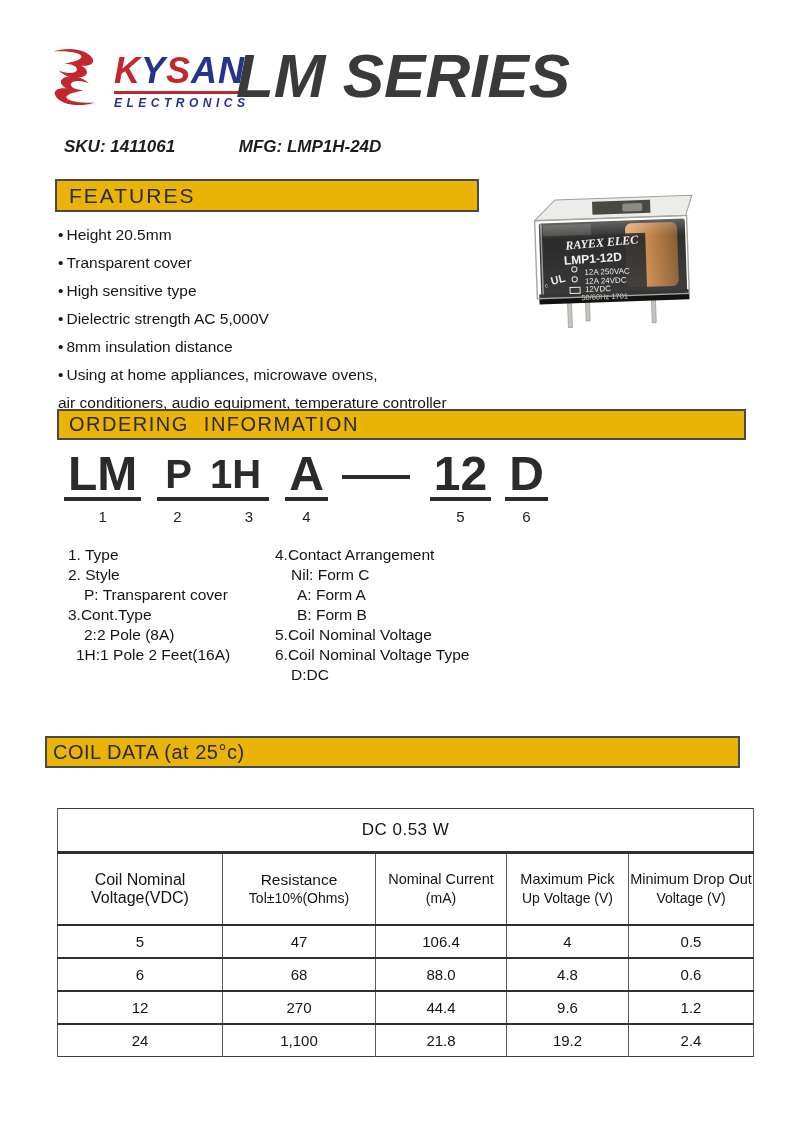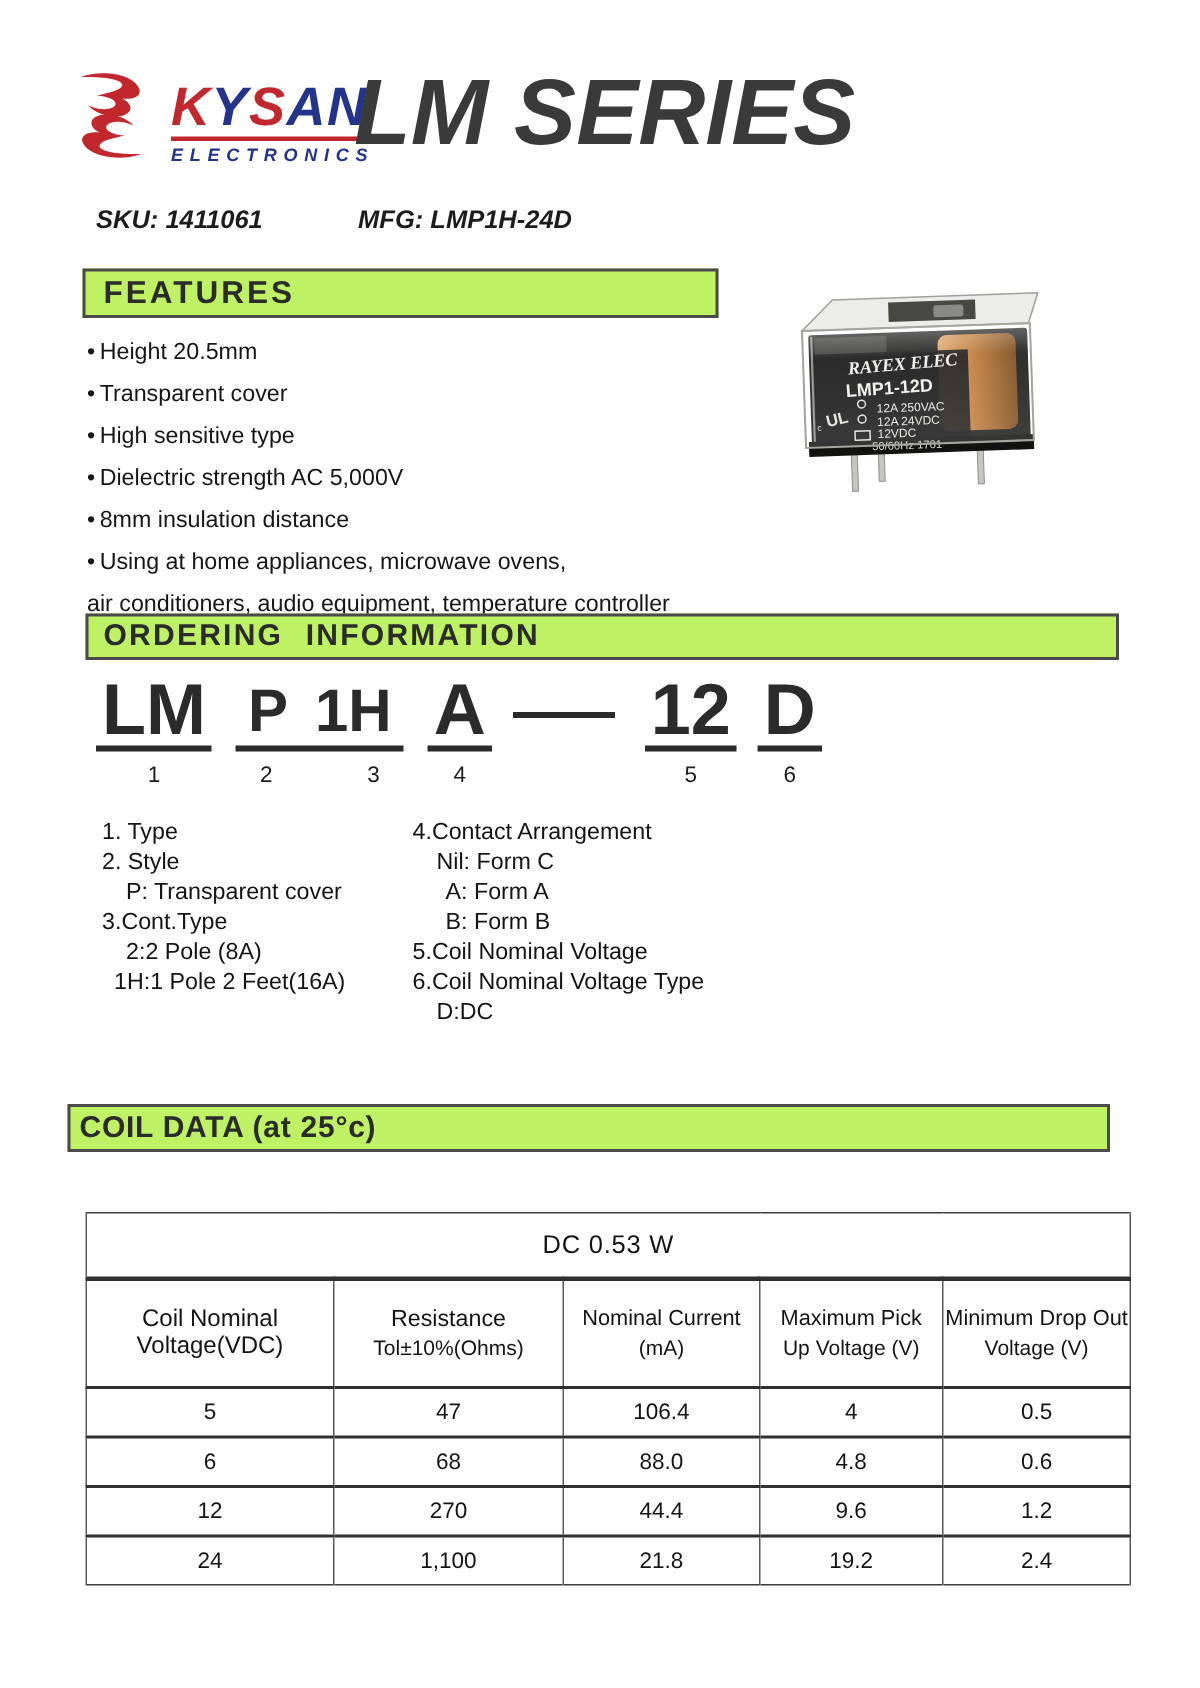--- a/index.html
+++ b/index.html
@@ -13,21 +13,21 @@
   .wordmark { display:flex; flex-direction:column; }
   .wordmark-top { font-size:36px; font-weight:bold; letter-spacing:1px; line-height:36px; }
   .wl-red { color:#c1272d; } .wl-blue { color:#24338c; }
   .wordmark-rule { height:3px; background:#c1272d; margin-top:2px; }
   .wordmark-sub { font-size:12px; font-weight:bold; color:#24338c; letter-spacing:4.5px; margin-top:2px; }
   .series-title { position:absolute; left:236px; top:40px; font-size:62px; font-weight:bold; font-style:italic; color:#3a3a3a; letter-spacing:0px; }
   .sku-row { position:absolute; left:64px; top:137px; font-size:17px; font-weight:bold; font-style:italic; color:#1c1c1c; }
   .sku-row .sku { display:inline-block; width:170px; }
 
   
-  .section-bar { position:absolute; background:#bef264; border:2px solid #4a4a4a; font-weight:bold; color:#2b2b2b; display:flex; align-items:center; }
+  .section-bar { position:absolute; background:#eab308; border:2px solid #4a4a4a; font-weight:normal; color:#2b2b2b; display:flex; align-items:center; }
   .bar-features { left:55px; top:179px; width:424px; height:33px; font-size:21px; letter-spacing:2px; padding-left:12px; }
   .bar-ordering { left:57px; top:409px; width:689px; height:31px; font-size:20px; letter-spacing:1.5px; word-spacing:8px; padding-left:10px; }
   .bar-coil { left:45px; top:736px; width:695px; height:32px; font-size:20px; letter-spacing:0.5px; padding-left:6px; }
 
   
   .features-list { position:absolute; left:58px; top:221px; width:475px; }
   .feature-item { font-size:15.5px; color:#161616; height:28px; line-height:28px; white-space:nowrap; }
   .feature-item.bulleted::before { content:"\2022"; margin-right:3px; }
 
   

